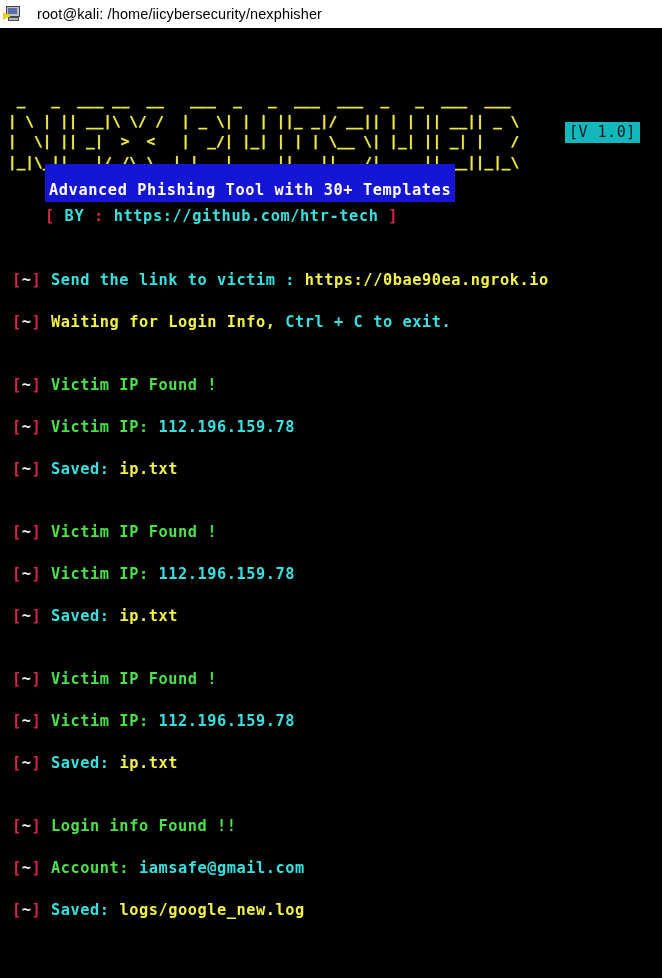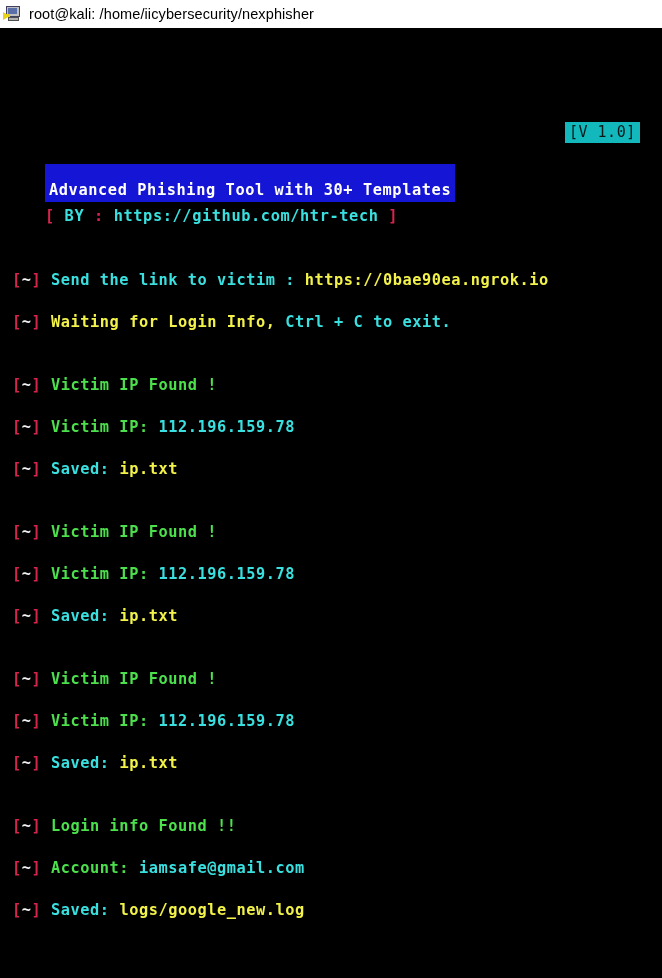--- a/index.html
+++ b/index.html
@@ -16,20 +16,21 @@
 
   
   .titlebar {
     height: 28px;
     background: #ffffff;
     display: flex;
     align-items: center;
     padding: 0 0 0 3px;
     box-sizing: border-box;
     border-bottom: 1px solid #ffffff;
+    gap: 8px;
   }
   .titlebar-icon {
     width: 20px;
     height: 20px;
     flex: 0 0 20px;
     position: relative;
     margin-right: 6px;
   }
   .tb-monitor {
     position: absolute;
@@ -174,20 +175,24 @@
     <div class="tb-screen"></div>
     <div class="tb-base"></div>
     <div class="tb-arrow2"></div>
     <div class="tb-arrow"></div>
   </div>
   <div class="titlebar-text">root@kali: /home/iicybersecurity/nexphisher</div>
 </div>
 
 <div class="term">
 
+  <pre class="banner"> _   _  ___ __  __   ___  _   _  ___  ___  _   _  ___  ___ 
+| \ | || __|\ \/ /  | _ \| | | ||_ _|/ __|| | | || __|| _ \
+|  \| || _|  &gt;  &lt;   |  _/| |_| | | | \__ \| |_| || _| |   /
+|_|\_||___|/_/\_\  |_|   |_____||___||___/|_____||___||_|_\</pre>
 
   <div class="badge-ver">[V 1.0]</div>
 
   <div class="tagline">Advanced Phishing Tool with 30+ Templates</div>
 
   <div class="byline"><span class="c-red">[</span><span class="c-cyan"> BY </span><span class="c-red">:</span><span class="c-cyan"> https://github.com/htr-tech </span><span class="c-red">]</span></div>
 
   <div class="log" id="log-container">
       <div class="logline"><span class="c-red">[</span><span class="c-white">~</span><span class="c-red">]</span><span class="c-cyan"> Send the link to victim : </span><span class="c-yellow">https://0bae90ea.ngrok.io</span></div>
       <div class="logline"><span class="c-red">[</span><span class="c-white">~</span><span class="c-red">]</span><span class="c-yellow"> Waiting for Login Info, </span><span class="c-cyan">Ctrl + C to exit.</span></div>

